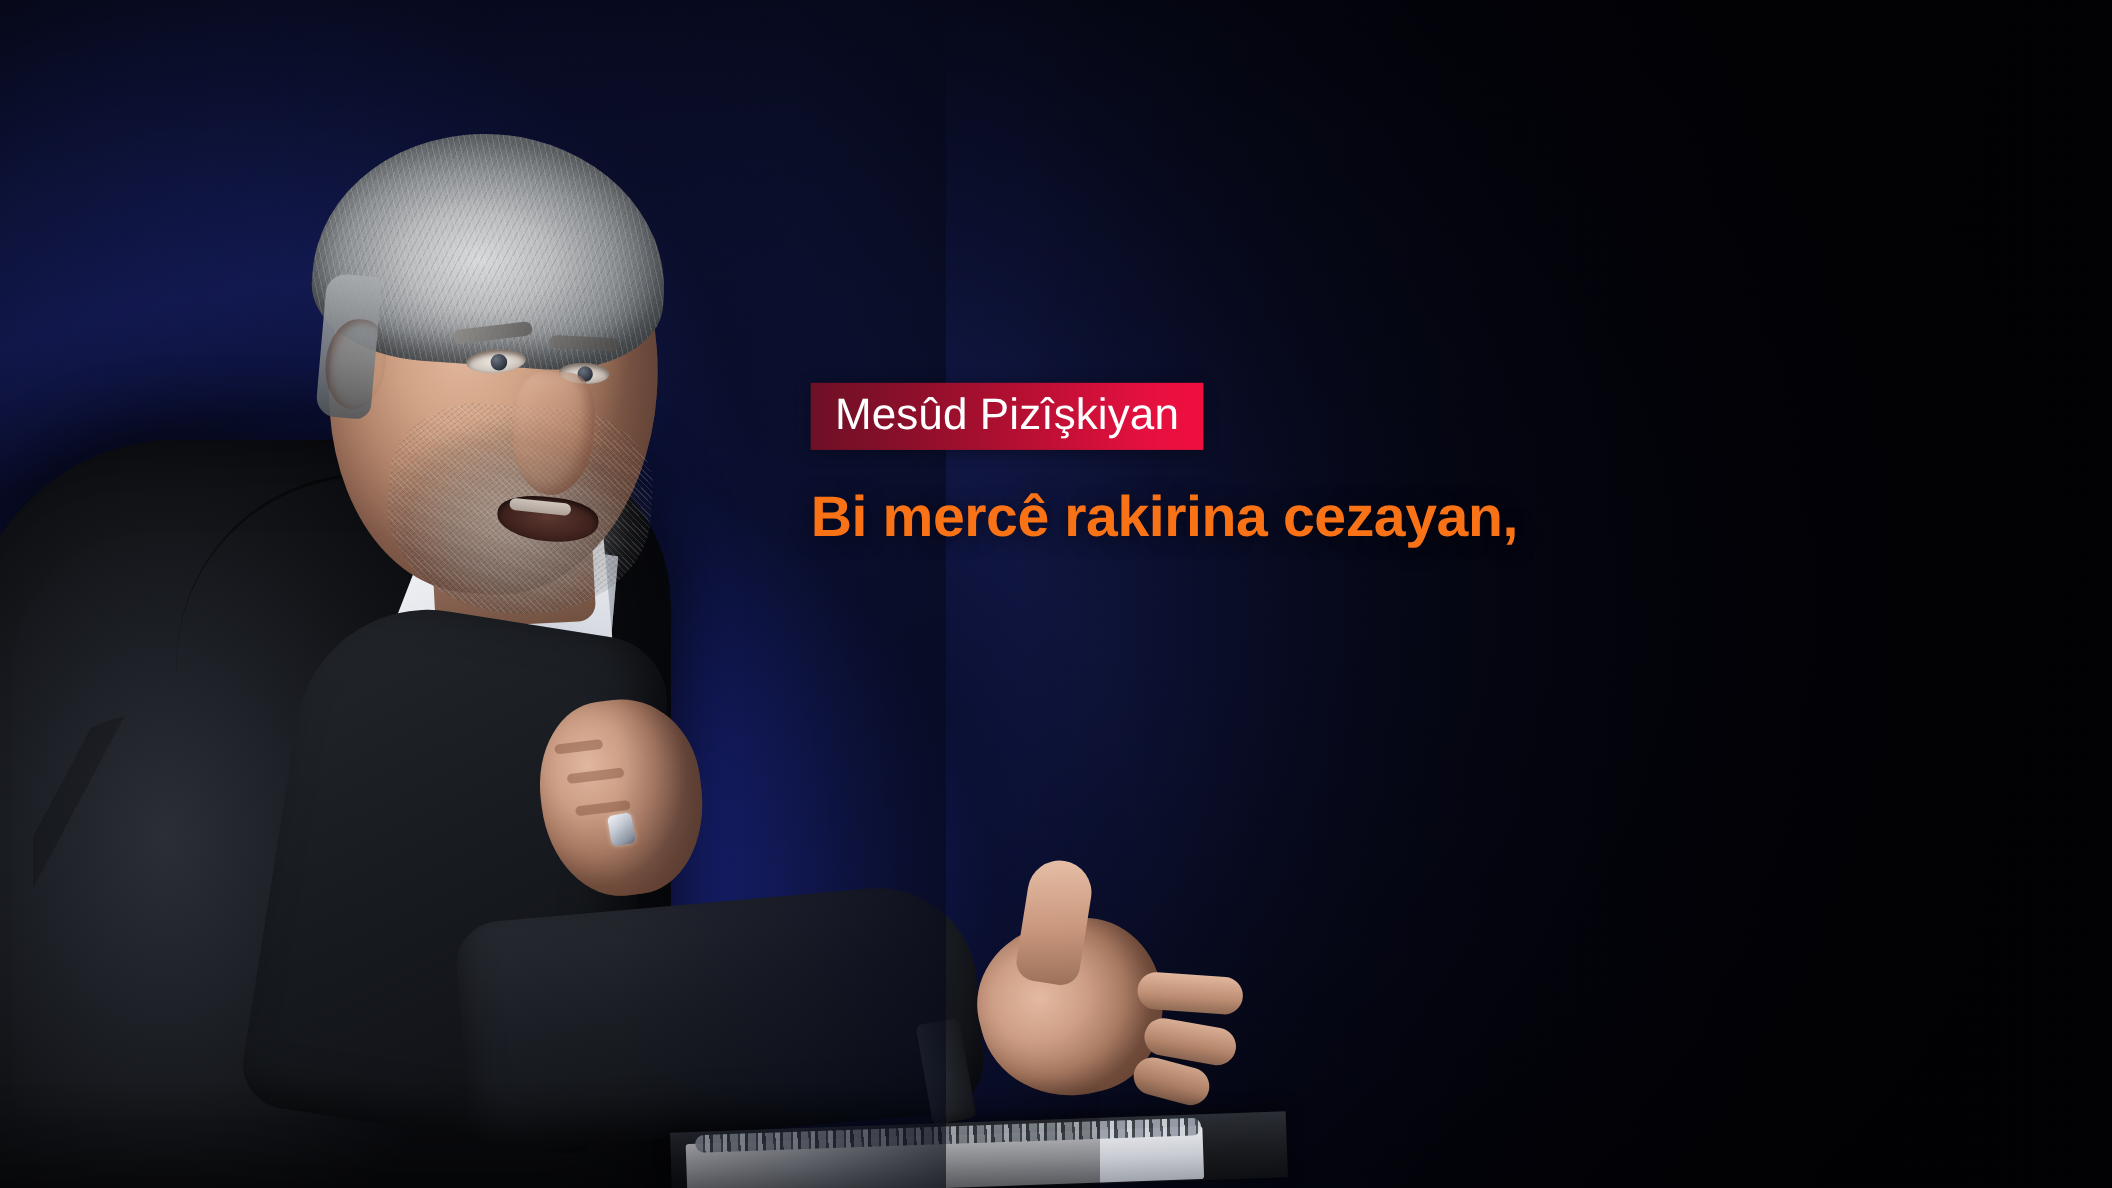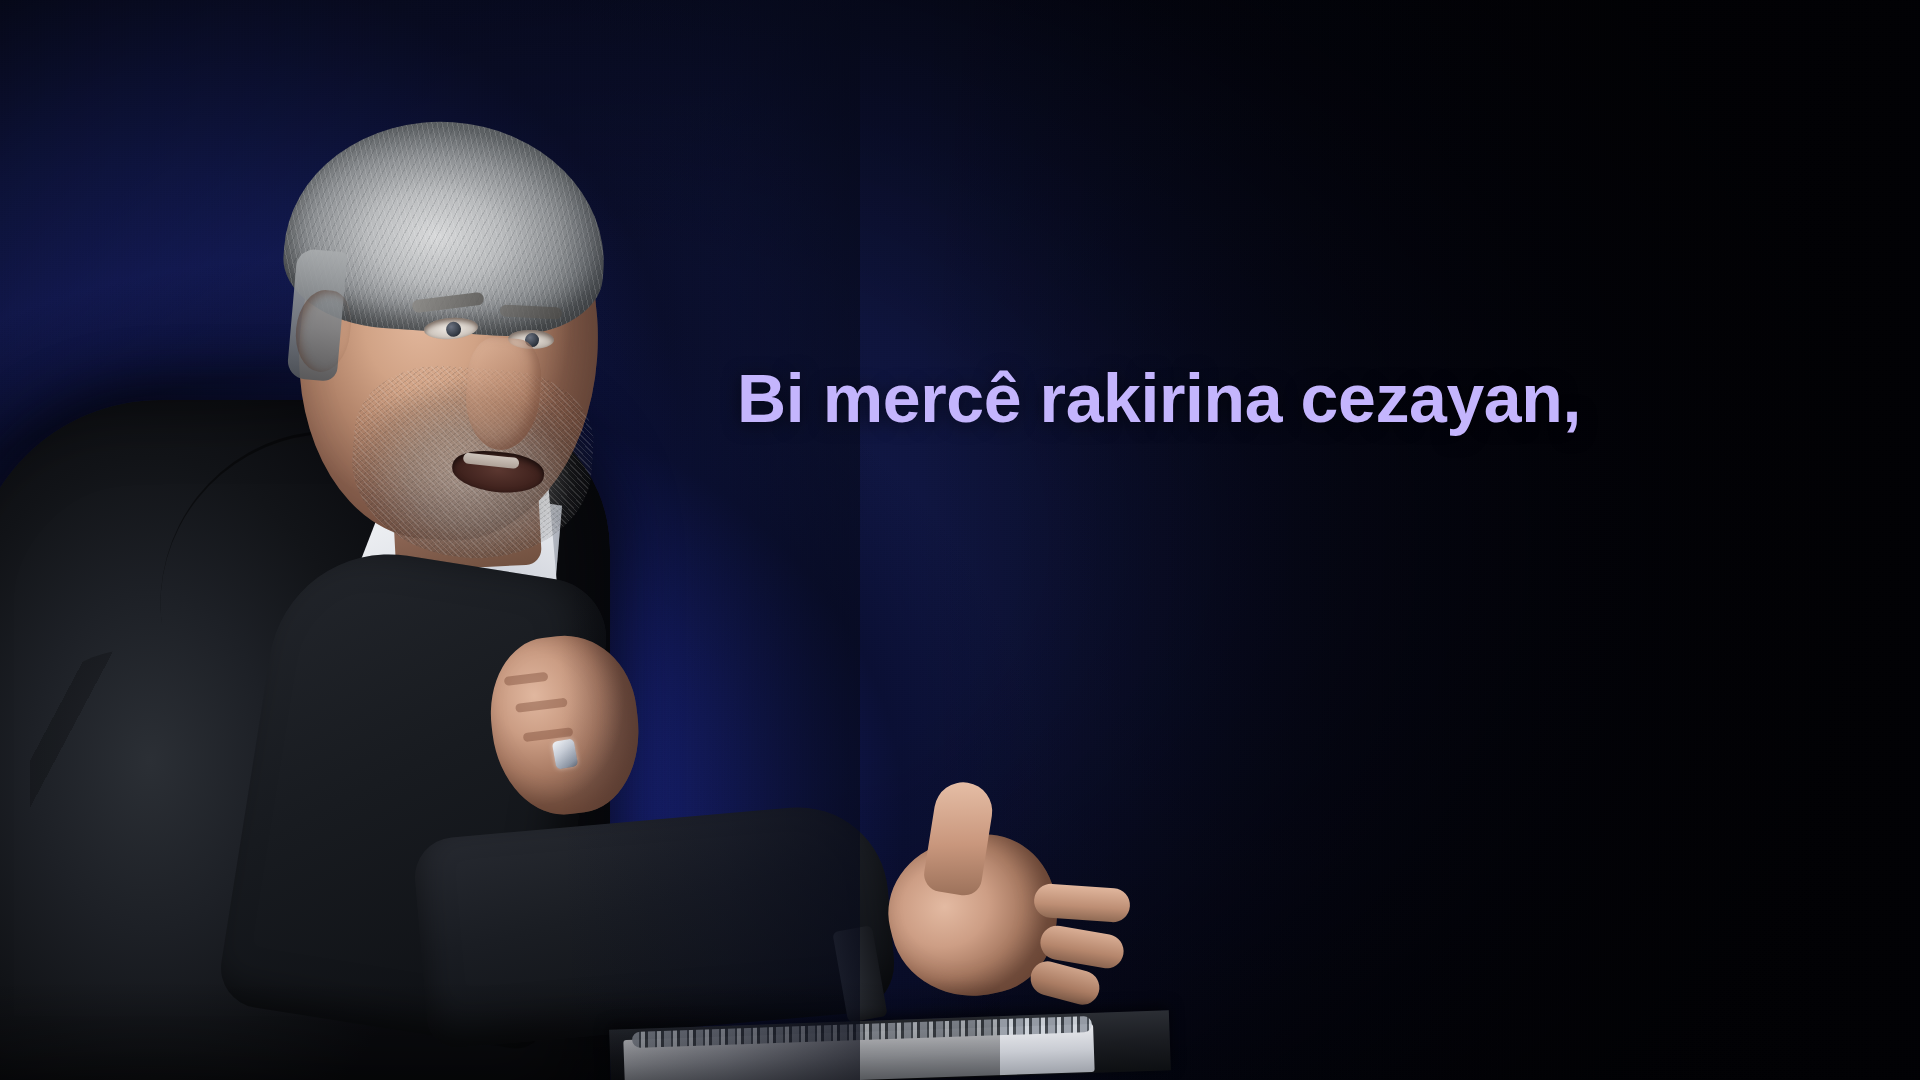--- a/index.html
+++ b/index.html
@@ -166,21 +166,21 @@
     background:linear-gradient(180deg,rgba(0,0,0,0),rgba(0,0,0,.45));}
 
   
   .textblock{position:absolute;left:737px;top:348px;width:1120px;}
 
   .kicker{display:inline-block;padding:9px 22px 12px 22px;
     background:linear-gradient(90deg,#6d1026 0%,#8d0f2b 26%,#bc0f33 58%,#e3103f 84%,#f00f3f 100%);
     color:#fff;font-size:40px;line-height:1;font-weight:400;letter-spacing:.1px;
     box-shadow:0 2px 14px rgba(0,0,0,.4);}
 
-  .headline{margin-top:12px;color:#c4b5fd;font-size:68px;line-height:1.14;font-weight:700;
+  .headline{margin-top:32px;color:#f97316;font-size:52px;line-height:1.14;font-weight:700;
     letter-spacing:-.4px;text-shadow:0 2px 18px rgba(0,0,0,.55);max-width:1080px;}
   .headline .ln{display:block;white-space:nowrap;}
 </style>
 </head>
 <body>
 
 <div id="stage">
 
   <div class="bg-base"></div>
   <div class="bg-vign"></div>
@@ -248,18 +248,19 @@
 
     <div class="desk"></div>
     <div class="notebook"></div>
     <div class="spiral"></div>
 
     <div class="photo-blend"></div>
     <div class="photo-bottomfade"></div>
   </div>
 
   <div class="textblock">
+    <div class="kicker">Mesûd Pizîşkiyan</div>
     <div class="headline">
       <span class="ln">Bi mercê rakirina cezayan,</span>
     </div>
   </div>
 
 </div>
 
 </body></html>

